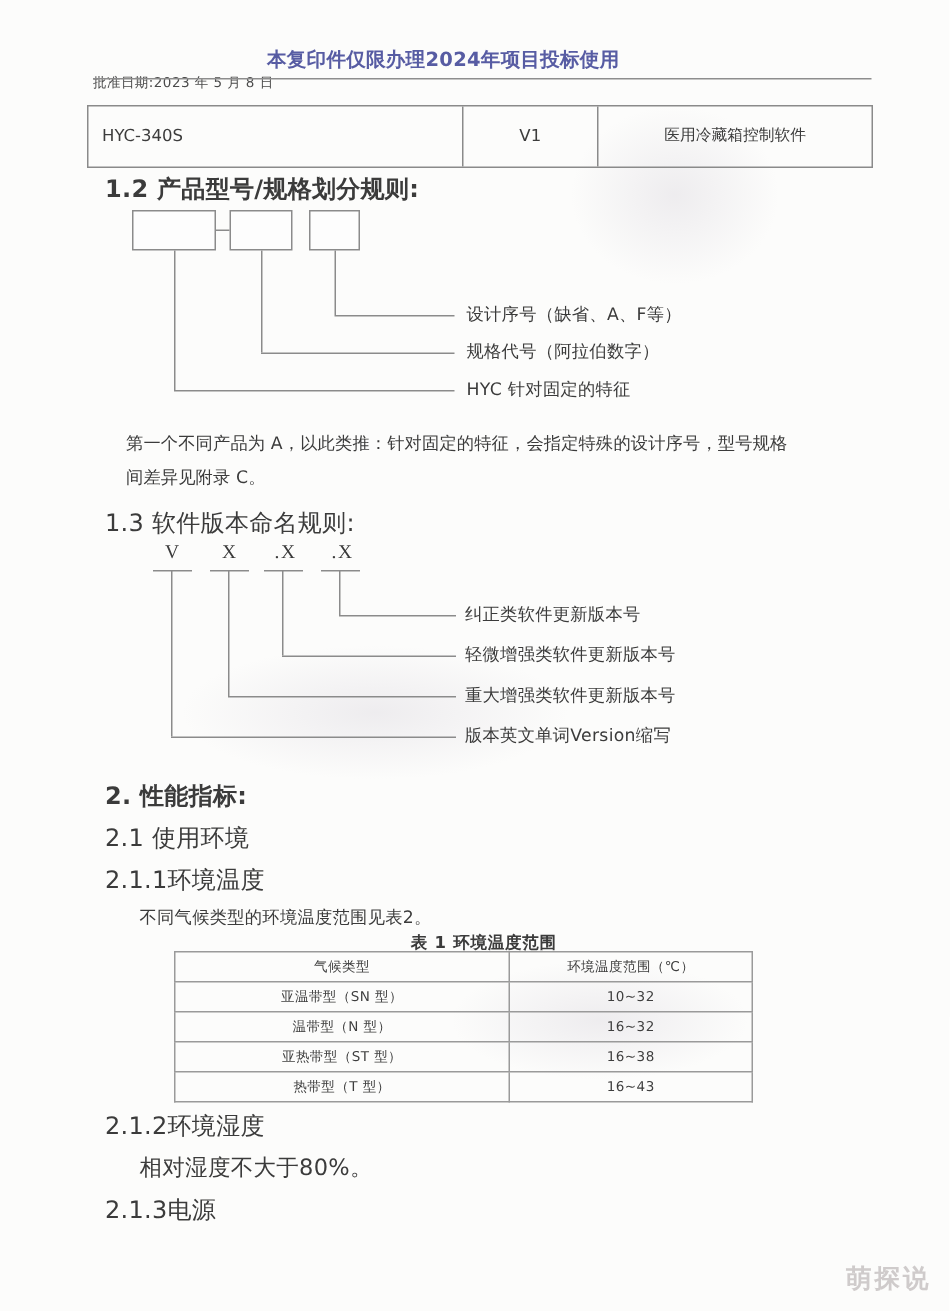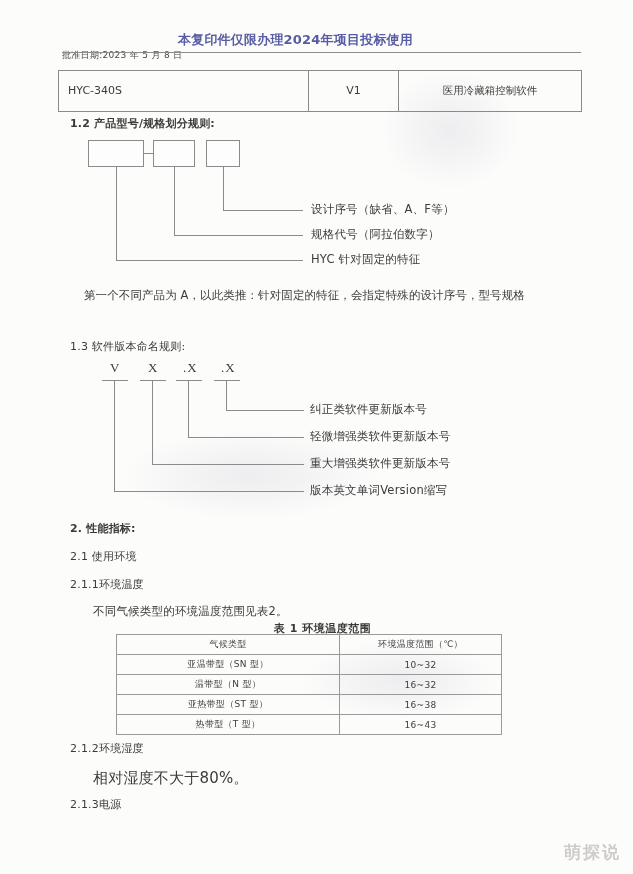--- a/index.html
+++ b/index.html
@@ -82,21 +82,21 @@
   }
   .idtable .cell:last-child { border-right: none; }
   .idtable .c1 { width: 250px; justify-content: flex-start; padding-left: 9px; text-align: right; }
   .idtable .c2 { width: 90px; }
   .idtable .c3 { width: 95px; }
   .idtable .c4 { flex: 1; font-size: 10.5px; }
 
   
   .txt {
     position: absolute;
-    font-size: 11px;
+    font-size: 16px;
     color: #3b3b3b;
     white-space: nowrap;
     letter-spacing: .2px;
   }
   .para {
     position: absolute;
     font-size: 11.5px;
     color: #3b3b3b;
     line-height: 23px;
     letter-spacing: .1px;
@@ -228,20 +228,21 @@
 
     <div class="vline" style="left:58px; top:35px; height:93px;"></div>
     <div class="hline" style="left:58px; top:128px; width:187px;"></div>
 
     <div class="dlabel" style="left:253px; top:70px;">设计序号（缺省、A、F等）</div>
     <div class="dlabel" style="left:253px; top:95px;">规格代号（阿拉伯数字）</div>
     <div class="dlabel" style="left:253px; top:120px;">HYC 针对固定的特征</div>
   </div>
 
   <div class="para" style="left:84px; top:284px; width:490px;">第一个不同产品为 A，以此类推：针对固定的特征，会指定特殊的设计序号，型号规格</div>
+  <div class="para" style="left:84px; top:307px; width:490px;">间差异见附录 C。</div>
 
   <div class="txt" style="left:70px; top:339px;">1.3 软件版本命名规则:</div>
 
   <div class="diagram2">
 
     <div class="vchar" style="left:52px; top:0px;">V</div>
     <div class="vchar" style="left:90px; top:0px;">X</div>
     <div class="vchar" style="left:125px; top:0px;">.X</div>
     <div class="vchar" style="left:163px; top:0px;">.X</div>
 

